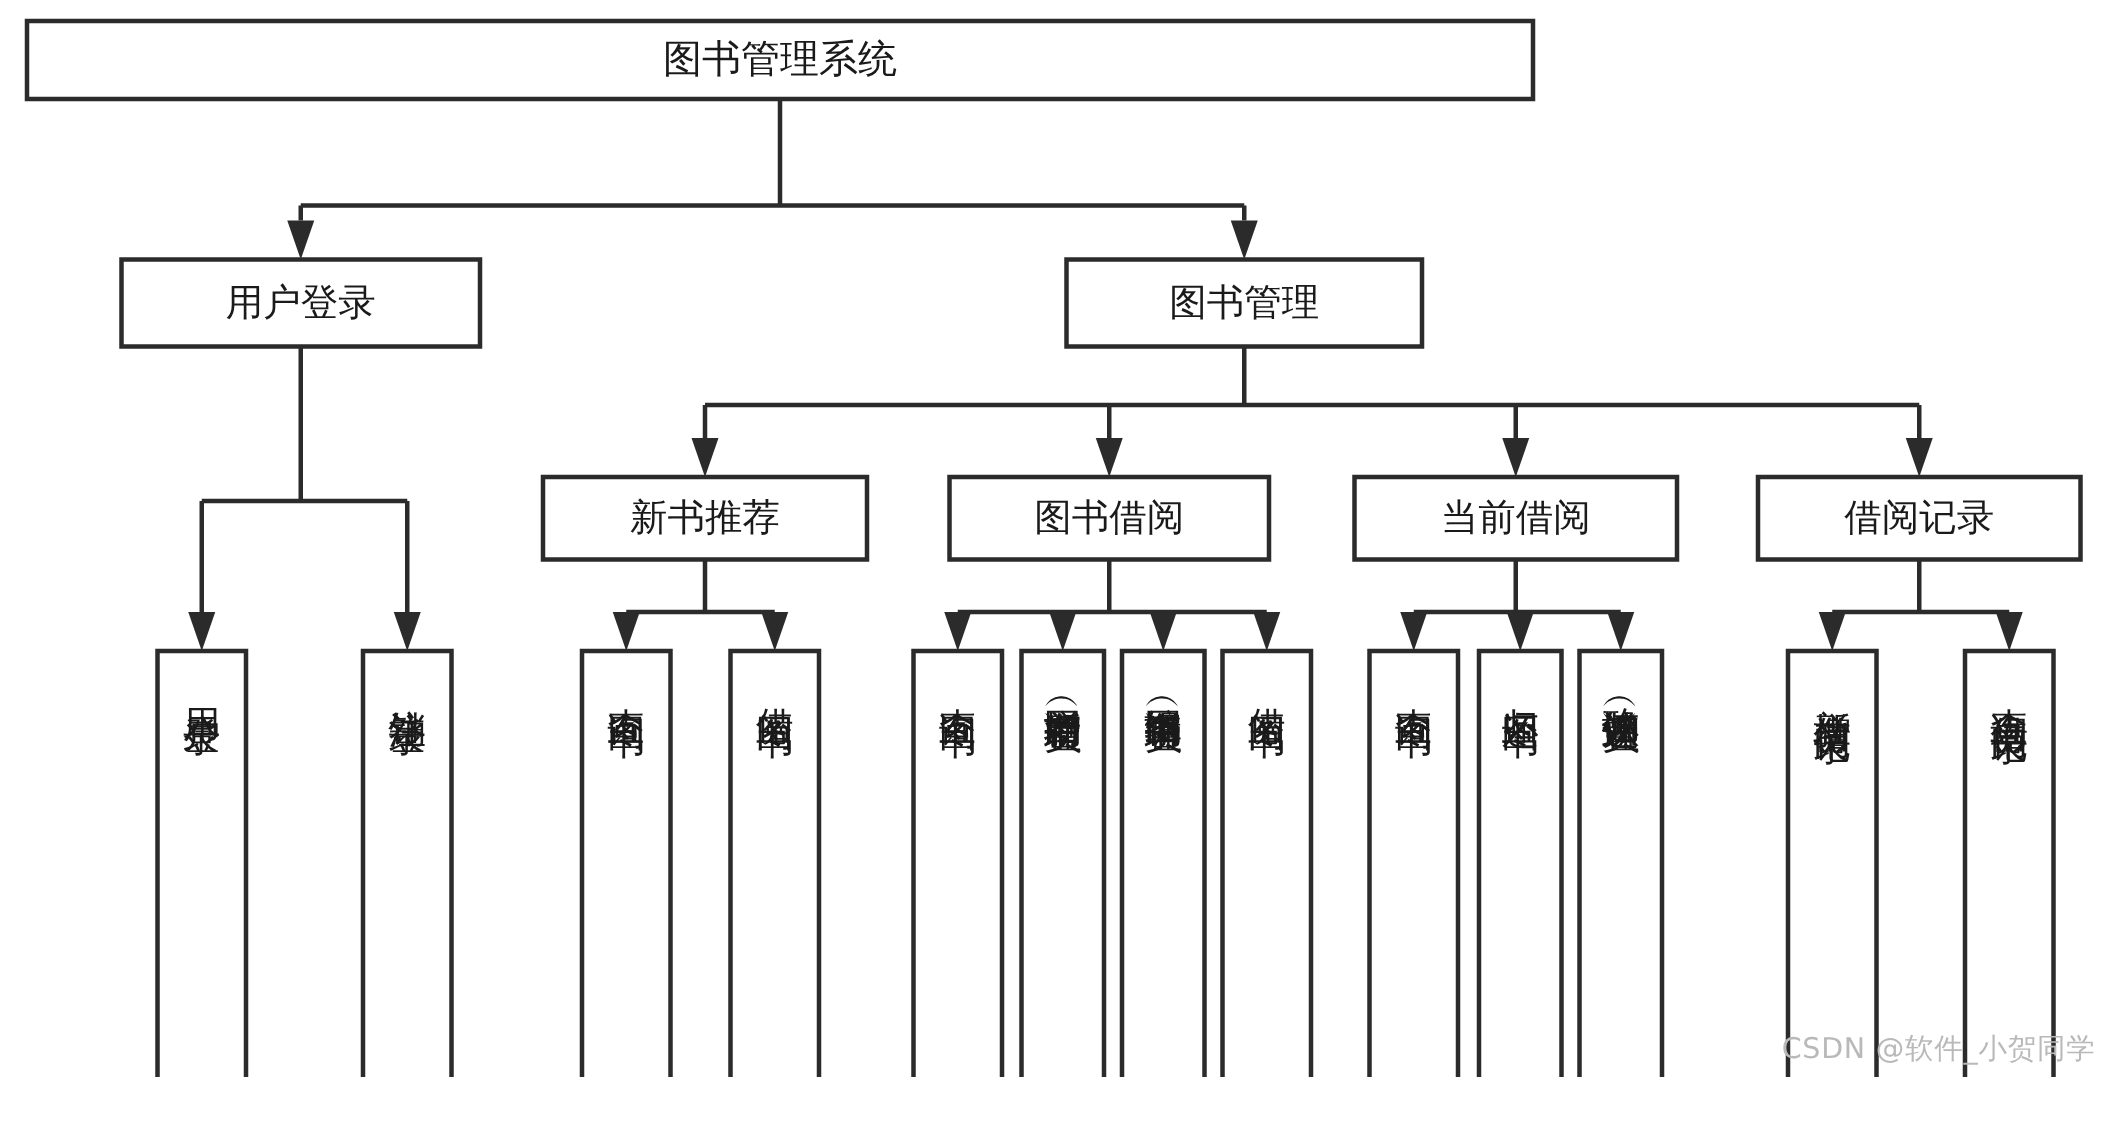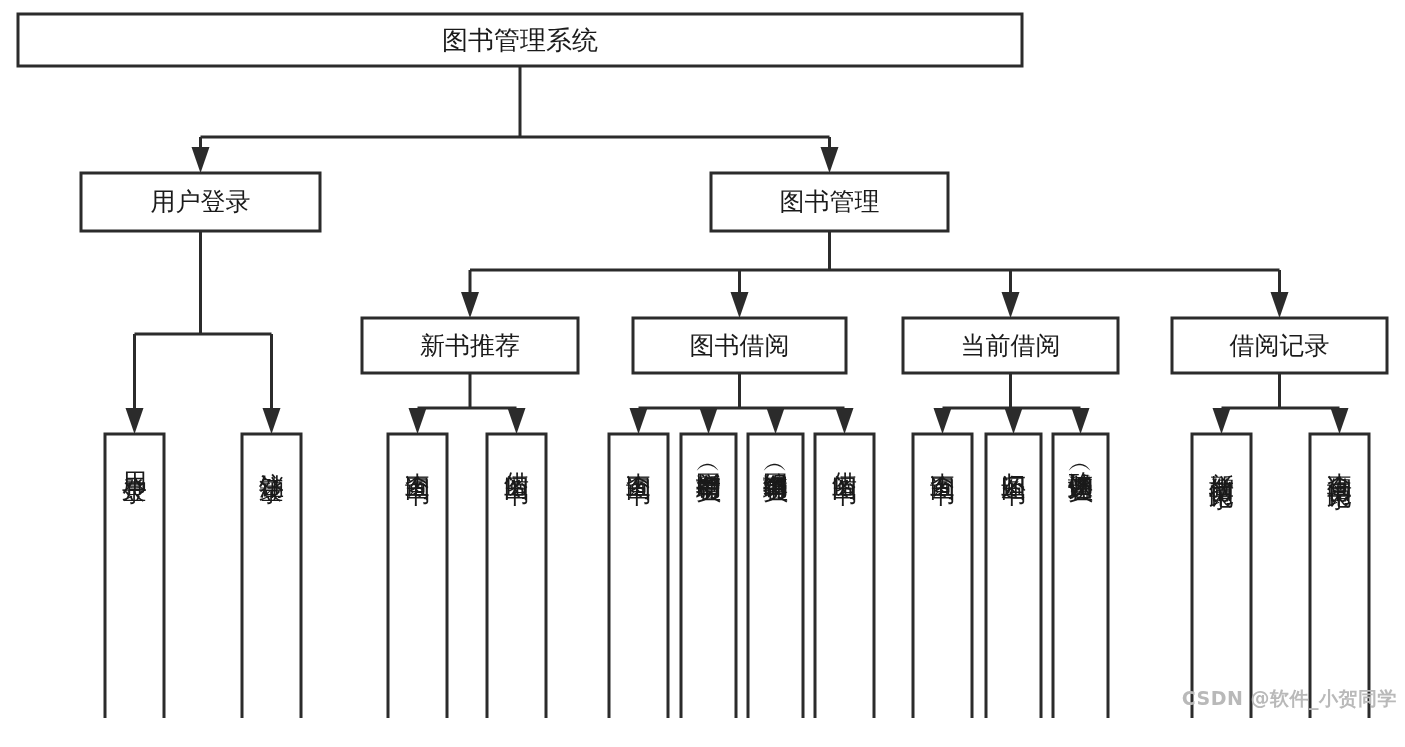--- a/index.html
+++ b/index.html
@@ -71,21 +71,20 @@
   }
   .watermark {
     position: absolute;
     right: 8px;
     bottom: 6px;
     font-family: "DejaVu Sans", "Liberation Sans", sans-serif;
     font-size: 19px;
     color: #b9b9b9;
     letter-spacing: 0.5px;
     white-space: nowrap;
-    font-weight: bold;
   }
 </style>
 </head>
 <body>
 
 <div id="diagram-root">
 
   <svg class="diagram-canvas" viewBox="0 0 1405 747">
     <g id="connector-layer">
         <line x1="520" y1="66" x2="520" y2="137" class="connector-line"></line>

